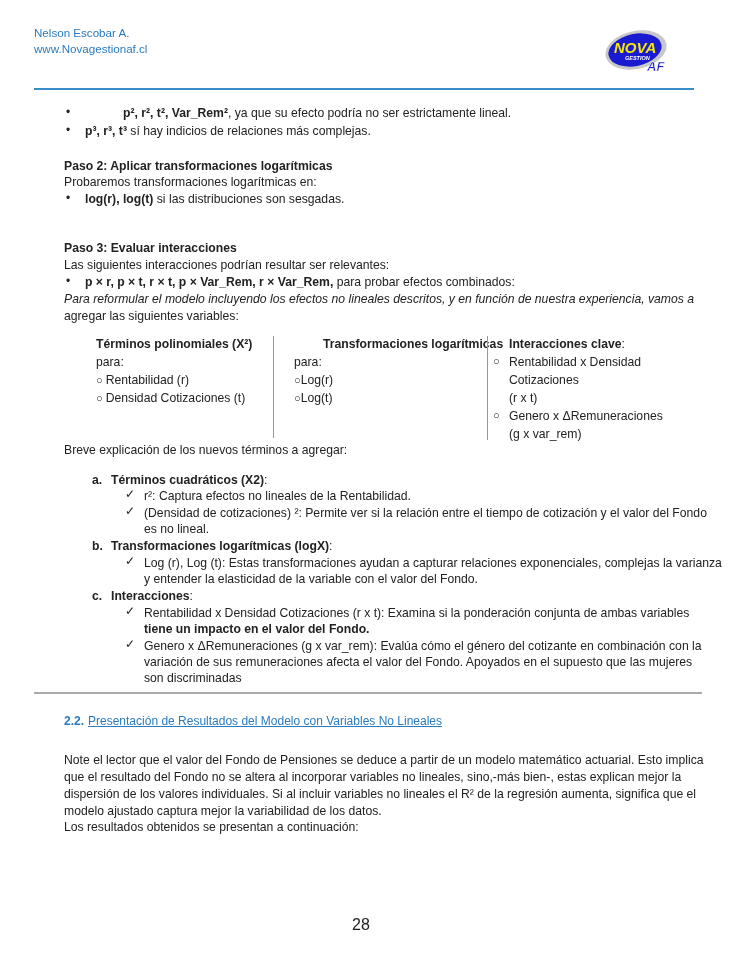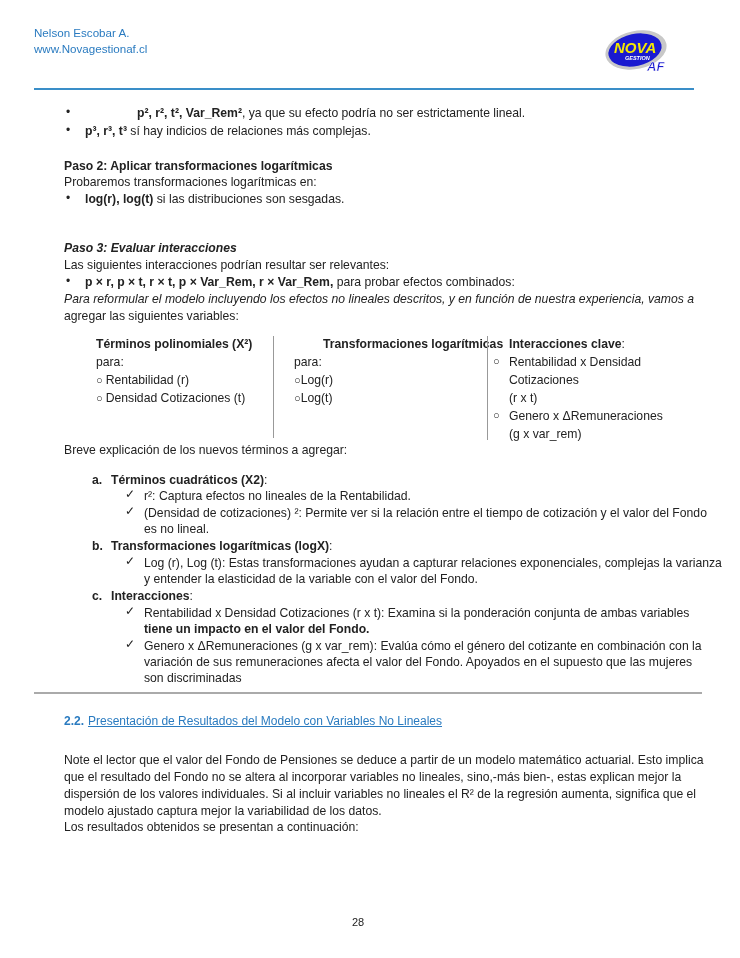--- a/index.html
+++ b/index.html
@@ -12,21 +12,21 @@
   .hdr-line { left:34px; top:88px; width:660px; height:2px; background:#3a8ec8; }
   .logo { left:603px; top:26px; width:70px; height:46px; }
   .line { position:absolute; white-space:nowrap; line-height:16px; }
   .bullet { position:absolute; font-size:12px; }
   .col-sep { position:absolute; width:1px; background:#999; }
   .circ { font-size:11px; }
   .rule { left:34px; top:692px; width:668px; height:2px; background:#aaa; }
   .sec { left:64px; top:714px; color:#2a7bc0; font-size:12px; }
   .sec .num { font-weight:bold; }
   .sec .link { text-decoration:underline; margin-left:4px; }
-  .pg { left:352px; top:916px; font-size:11px; }
+  .pg { left:352px; top:916px; font-size:16px; }
   .check { position:absolute; font-size:12px; }
 </style>
 </head>
 <body>
 
 <div class="abs hdr">
   <div class="blue">Nelson Escobar A.</div>
   <div class="blue">www.Novagestionaf.cl</div>
 </div>
 <div class="abs logo">
@@ -34,30 +34,30 @@
     <ellipse cx="33" cy="24" rx="31" ry="19" fill="#c8c8c8" transform="rotate(-12 33 24)"></ellipse>
     <ellipse cx="32" cy="24" rx="27" ry="16" fill="#1a1ad0" transform="rotate(-12 32 24)"></ellipse>
     <text x="11" y="27" font-family="Liberation Sans, sans-serif" font-weight="bold" font-style="italic" font-size="15" fill="#f5e800">NOVA</text>
     <text x="22" y="34" font-family="Liberation Sans, sans-serif" font-weight="bold" font-style="italic" font-size="5.5" fill="#ffffff">GESTION</text>
     <text x="44" y="45" font-family="Liberation Sans, sans-serif" font-weight="bold" font-style="italic" font-size="13" fill="#1a1ad0" stroke="#ffffff" stroke-width="0.4">AF</text>
   </svg>
 </div>
 <div class="abs hdr-line"></div>
 
 <span class="bullet" style="left:66px;top:105px;">•</span>
-<div class="line" style="left:99px;top:105px;padding-left:38px;"><b>p², r², t², Var_Rem²</b><span>, ya que su efecto podría no ser estrictamente lineal.</span></div>
+<div class="line" style="left:85px;top:105px;padding-left:38px;"><b>p², r², t², Var_Rem²</b><span>, ya que su efecto podría no ser estrictamente lineal.</span></div>
 <span class="bullet" style="left:66px;top:123px;">•</span>
 <div class="line" style="left:85px;top:123px;"><b>p³, r³, t³</b><span> sí hay indicios de relaciones más complejas.</span></div>
 
 <div class="line" style="left:64px;top:158px;font-weight:bold;">Paso 2: Aplicar transformaciones logarítmicas</div>
 <div class="line" style="left:64px;top:174px;">Probaremos transformaciones logarítmicas en:</div>
 <span class="bullet" style="left:66px;top:191px;">•</span>
 <div class="line" style="left:85px;top:191px;"><b>log(r), log(t)</b><span> si las distribuciones son sesgadas.</span></div>
 
-<div class="line" style="left:64px;top:240px;font-weight:bold;font-style:italic;">Paso 3: Evaluar interacciones</div>
+<div class="line" style="left:64px;top:240px;font-weight:bold;">Paso 3: Evaluar interacciones</div>
 <div class="line" style="left:64px;top:257px;">Las siguientes interacciones podrían resultar ser relevantes:</div>
 <span class="bullet" style="left:66px;top:274px;">•</span>
 <div class="line" style="left:85px;top:274px;"><b>p × r, p × t, r × t, p × Var_Rem, r × Var_Rem,</b><span> para probar efectos combinados:</span></div>
 <div class="line" style="left:64px;top:291px;font-style:italic;">Para reformular el modelo incluyendo los efectos no lineales descritos, y en función de nuestra experiencia, vamos a</div>
 <div class="line" style="left:64px;top:308px;">agregar las siguientes variables:</div>
 
 <div class="line" style="left:96px;top:336px;font-weight:bold;">Términos polinomiales (X²)</div>
 <div class="line" style="left:96px;top:354px;">para:</div>
 <div class="line" style="left:96px;top:372px;"><span class="circ">○ </span><span>Rentabilidad (r)</span></div>
 <div class="line" style="left:96px;top:390px;"><span class="circ">○ </span><span>Densidad Cotizaciones (t)</span></div>

